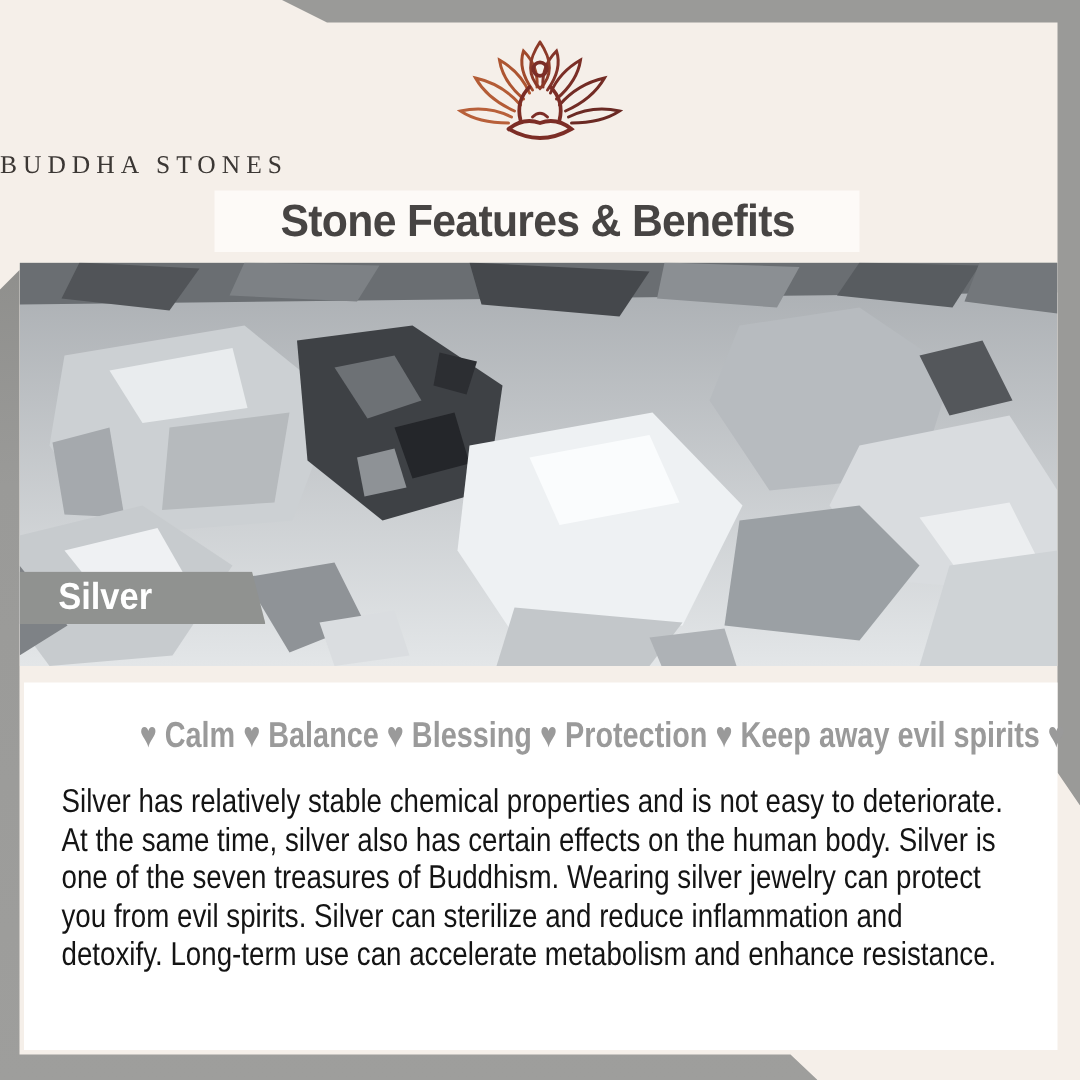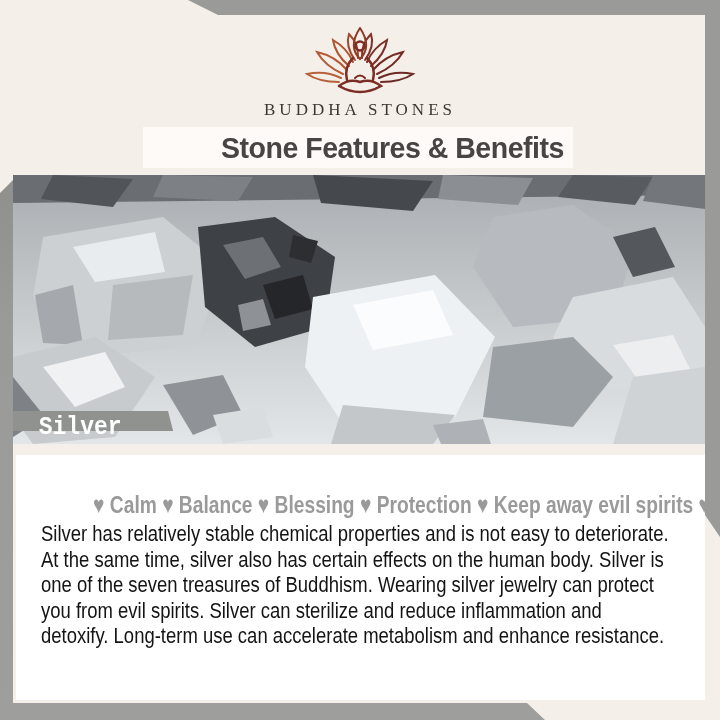--- a/index.html
+++ b/index.html
@@ -16,59 +16,58 @@
     clip-path:polygon(188px 0px,720px 0px,720px 537px,705px 515px,705px 15px,218px 15px);
   }
   .ribbon.bottom-left{
     background:linear-gradient(180deg,#82827f 0%,#9a9a98 45%,#9e9e9c 100%);
     clip-path:polygon(0px 193px,13px 180px,13px 703px,527px 703px,545px 720px,0px 720px);
   }
   
   .lotus{position:absolute;left:297px;top:24px;width:126px;height:74px;}
   .brand-name{
     position:absolute;left:0;top:99px;width:720px;height:22px;
-    text-align:center;line-height:22px;
+    text-align:left;line-height:22px;
     font-family:"Liberation Serif",serif;
     font-size:17px;letter-spacing:4px;color:#3b3734;
   }
   
   .title-panel{
     position:absolute;left:143px;top:127px;width:430px;height:41px;
     background:var(--title-panel,#fdfaf7);
-    text-align:right;
+    text-align:center;
   }
   .title-panel .title{
     display:inline-block;white-space:nowrap;
     font-size:30px;font-weight:bold;line-height:41px;
     color:var(--title-text,#474443);letter-spacing:-.5px;
     transform:scaleX(.95);transform-origin:center;
   }
   
   .photo{position:absolute;left:13px;top:175px;width:692px;height:269px;overflow:hidden;}
   .photo svg{display:block;width:100%;height:100%;}
   
   .stone-label{
-    position:absolute;left:13px;top:411px;width:164px;height:20px;
+    position:absolute;left:13px;top:381px;width:164px;height:43px;
     background:var(--label-bg,#909290);
     clip-path:polygon(0 0,155px 0,164px 35px,0 35px);
-    font-family:Liberation Mono, monospace;
   }
   .stone-label .label-text{
     display:inline-block;padding-left:28px;
     font-size:25px;font-weight:bold;line-height:34px;
     color:var(--label-text,#ffffff);
     transform:scaleX(.92);transform-origin:left center;white-space:nowrap;
   }
   
   .content-panel{
     position:absolute;left:16px;top:455px;width:689px;height:245px;
     background:var(--panel,#ffffff);
   }
   .benefits-line{
-    position:absolute;left:0;top:32px;width:689px;height:36px;
+    position:absolute;left:0;top:18px;width:689px;height:36px;
     text-align:center;line-height:36px;white-space:nowrap;
   }
   .benefits-line span{
     display:inline-block;
     font-size:24px;font-weight:bold;color:var(--benefits-text,#9a9a9a);
     transform:scaleX(.8);transform-origin:center;
   }
   .description{position:absolute;left:25px;top:66px;width:672px;}
   .description .line{
     white-space:nowrap;

